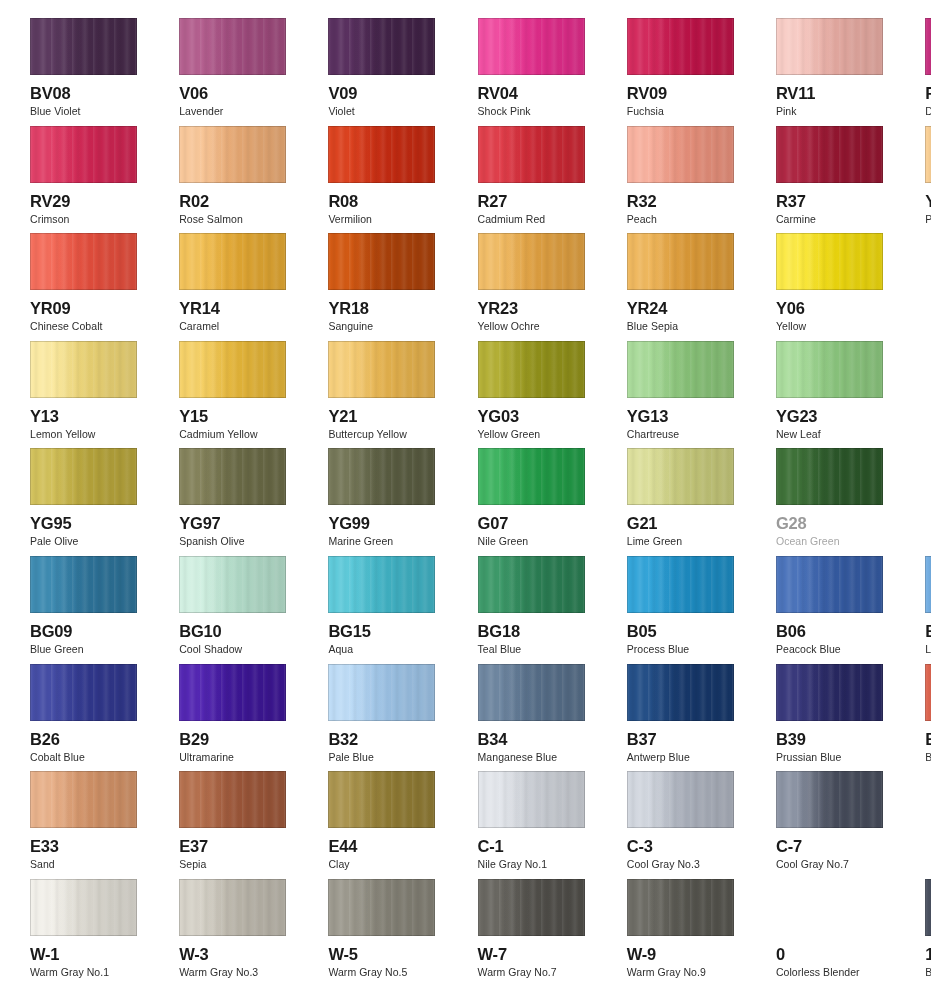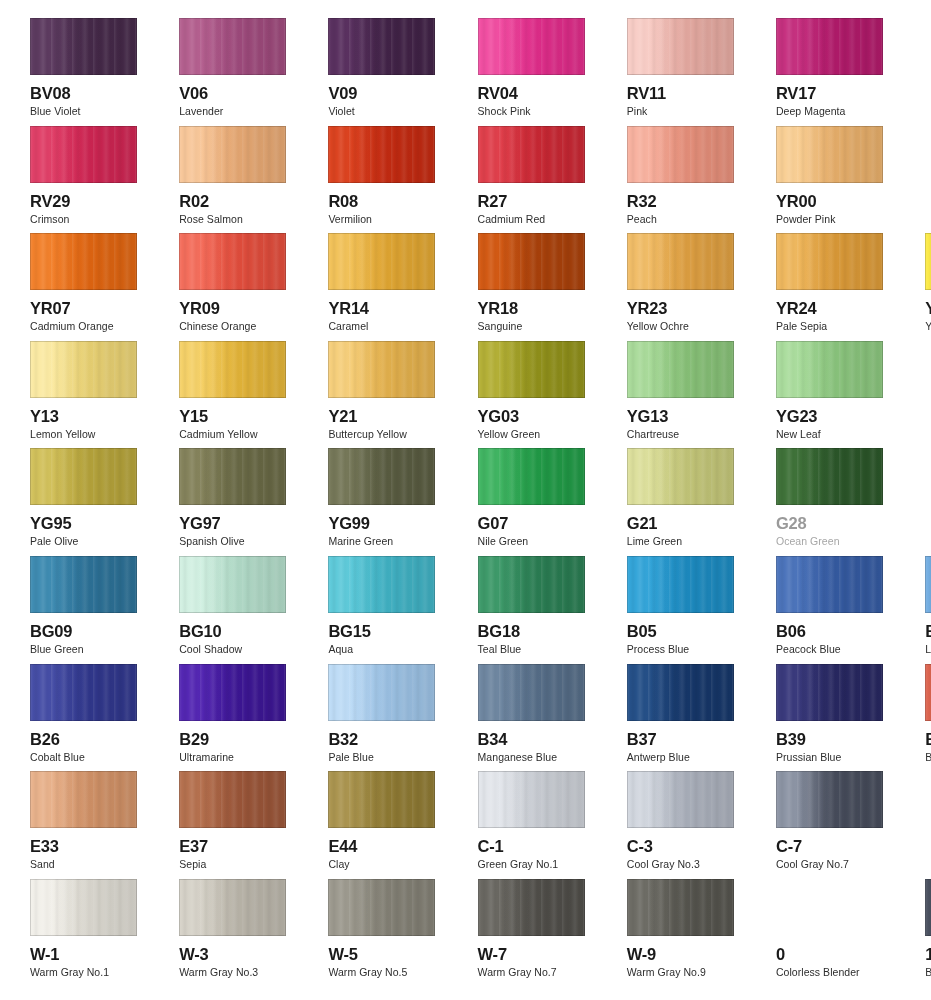--- a/index.html
+++ b/index.html
@@ -130,20 +130,30 @@
           <div class="base" style="background: linear-gradient(to right, rgb(241, 79, 162) 0%, rgb(241, 79, 162) 18%, rgb(237, 47, 146) 52%, rgb(237, 47, 146) 100%);"></div>
           <div class="streaks"></div>
           <div class="darken"></div>
           <div class="edge"></div>
         </div>
         <div class="code">RV04</div>
         <div class="name">Shock Pink</div>
       </div>
       <div class="cell">
         <div class="swatch">
+          <div class="base" style="background: linear-gradient(to right, rgb(212, 43, 94) 0%, rgb(212, 43, 94) 18%, rgb(200, 20, 76) 52%, rgb(200, 20, 76) 100%);"></div>
+          <div class="streaks"></div>
+          <div class="darken"></div>
+          <div class="edge"></div>
+        </div>
+        <div class="code">RV09</div>
+        <div class="name">Fuchsia</div>
+      </div>
+      <div class="cell">
+        <div class="swatch">
           <div class="base" style="background: linear-gradient(to right, rgb(248, 205, 198) 0%, rgb(248, 205, 198) 18%, rgb(243, 180, 171) 52%, rgb(243, 180, 171) 100%);"></div>
           <div class="streaks"></div>
           <div class="darken"></div>
           <div class="edge"></div>
         </div>
         <div class="code">RV11</div>
         <div class="name">Pink</div>
       </div>
       <div class="cell">
         <div class="swatch">
@@ -202,49 +212,49 @@
           <div class="base" style="background: linear-gradient(to right, rgb(248, 178, 160) 0%, rgb(248, 178, 160) 18%, rgb(244, 152, 130) 52%, rgb(244, 152, 130) 100%);"></div>
           <div class="streaks"></div>
           <div class="darken"></div>
           <div class="edge"></div>
         </div>
         <div class="code">R32</div>
         <div class="name">Peach</div>
       </div>
       <div class="cell">
         <div class="swatch">
+          <div class="base" style="background: linear-gradient(to right, rgb(174, 39, 67) 0%, rgb(174, 39, 67) 18%, rgb(157, 23, 51) 52%, rgb(157, 23, 51) 100%);"></div>
+          <div class="streaks"></div>
+          <div class="darken"></div>
+          <div class="edge"></div>
+        </div>
+        <div class="code">R37</div>
+        <div class="name">Carmine</div>
+      </div>
+      <div class="cell">
+        <div class="swatch">
           <div class="base" style="background: linear-gradient(to right, rgb(249, 207, 149) 0%, rgb(249, 207, 149) 18%, rgb(245, 185, 113) 52%, rgb(245, 185, 113) 100%);"></div>
           <div class="streaks"></div>
           <div class="darken"></div>
           <div class="edge"></div>
         </div>
         <div class="code">YR00</div>
         <div class="name">Powder Pink</div>
       </div>
     </div>
     <div class="row">
       <div class="cell">
         <div class="swatch">
-          <div class="base" style="background: linear-gradient(to right, rgb(242, 129, 44) 0%, rgb(242, 129, 44) 18%, rgb(237, 107, 18) 52%, rgb(237, 107, 18) 100%);"></div>
-          <div class="streaks"></div>
-          <div class="darken"></div>
-          <div class="edge"></div>
-        </div>
-        <div class="code">YR07</div>
-        <div class="name">Cadmium Orange</div>
-      </div>
-      <div class="cell">
-        <div class="swatch">
           <div class="base" style="background: linear-gradient(to right, rgb(244, 110, 92) 0%, rgb(244, 110, 92) 18%, rgb(240, 82, 64) 52%, rgb(240, 82, 64) 100%);"></div>
           <div class="streaks"></div>
           <div class="darken"></div>
           <div class="edge"></div>
         </div>
         <div class="code">YR09</div>
-        <div class="name">Chinese Orange</div>
+        <div class="name">Chinese Cobalt</div>
       </div>
       <div class="cell">
         <div class="swatch">
           <div class="base" style="background: linear-gradient(to right, rgb(242, 194, 90) 0%, rgb(242, 194, 90) 18%, rgb(238, 176, 53) 52%, rgb(238, 176, 53) 100%);"></div>
           <div class="streaks"></div>
           <div class="darken"></div>
           <div class="edge"></div>
         </div>
         <div class="code">YR14</div>
         <div class="name">Caramel</div>
@@ -270,21 +280,21 @@
         <div class="name">Yellow Ochre</div>
       </div>
       <div class="cell">
         <div class="swatch">
           <div class="base" style="background: linear-gradient(to right, rgb(239, 184, 95) 0%, rgb(239, 184, 95) 18%, rgb(232, 163, 59) 52%, rgb(232, 163, 59) 100%);"></div>
           <div class="streaks"></div>
           <div class="darken"></div>
           <div class="edge"></div>
         </div>
         <div class="code">YR24</div>
-        <div class="name">Pale Sepia</div>
+        <div class="name">Blue Sepia</div>
       </div>
       <div class="cell">
         <div class="swatch">
           <div class="base" style="background: linear-gradient(to right, rgb(252, 234, 72) 0%, rgb(252, 234, 72) 18%, rgb(251, 228, 15) 52%, rgb(251, 228, 15) 100%);"></div>
           <div class="streaks"></div>
           <div class="darken"></div>
           <div class="edge"></div>
         </div>
         <div class="code">Y06</div>
         <div class="name">Yellow</div>
@@ -590,21 +600,21 @@
         <div class="name">Clay</div>
       </div>
       <div class="cell">
         <div class="swatch">
           <div class="base" style="background: linear-gradient(to right, rgb(227, 230, 235) 0%, rgb(227, 230, 235) 18%, rgb(213, 217, 224) 52%, rgb(213, 217, 224) 100%);"></div>
           <div class="streaks"></div>
           <div class="darken"></div>
           <div class="edge"></div>
         </div>
         <div class="code">C-1</div>
-        <div class="name">Green Gray No.1</div>
+        <div class="name">Nile Gray No.1</div>
       </div>
       <div class="cell">
         <div class="swatch">
           <div class="base" style="background: linear-gradient(to right, rgb(210, 215, 223) 0%, rgb(210, 215, 223) 18%, rgb(180, 186, 198) 52%, rgb(180, 186, 198) 100%);"></div>
           <div class="streaks"></div>
           <div class="darken"></div>
           <div class="edge"></div>
         </div>
         <div class="code">C-3</div>
         <div class="name">Cool Gray No.3</div>

